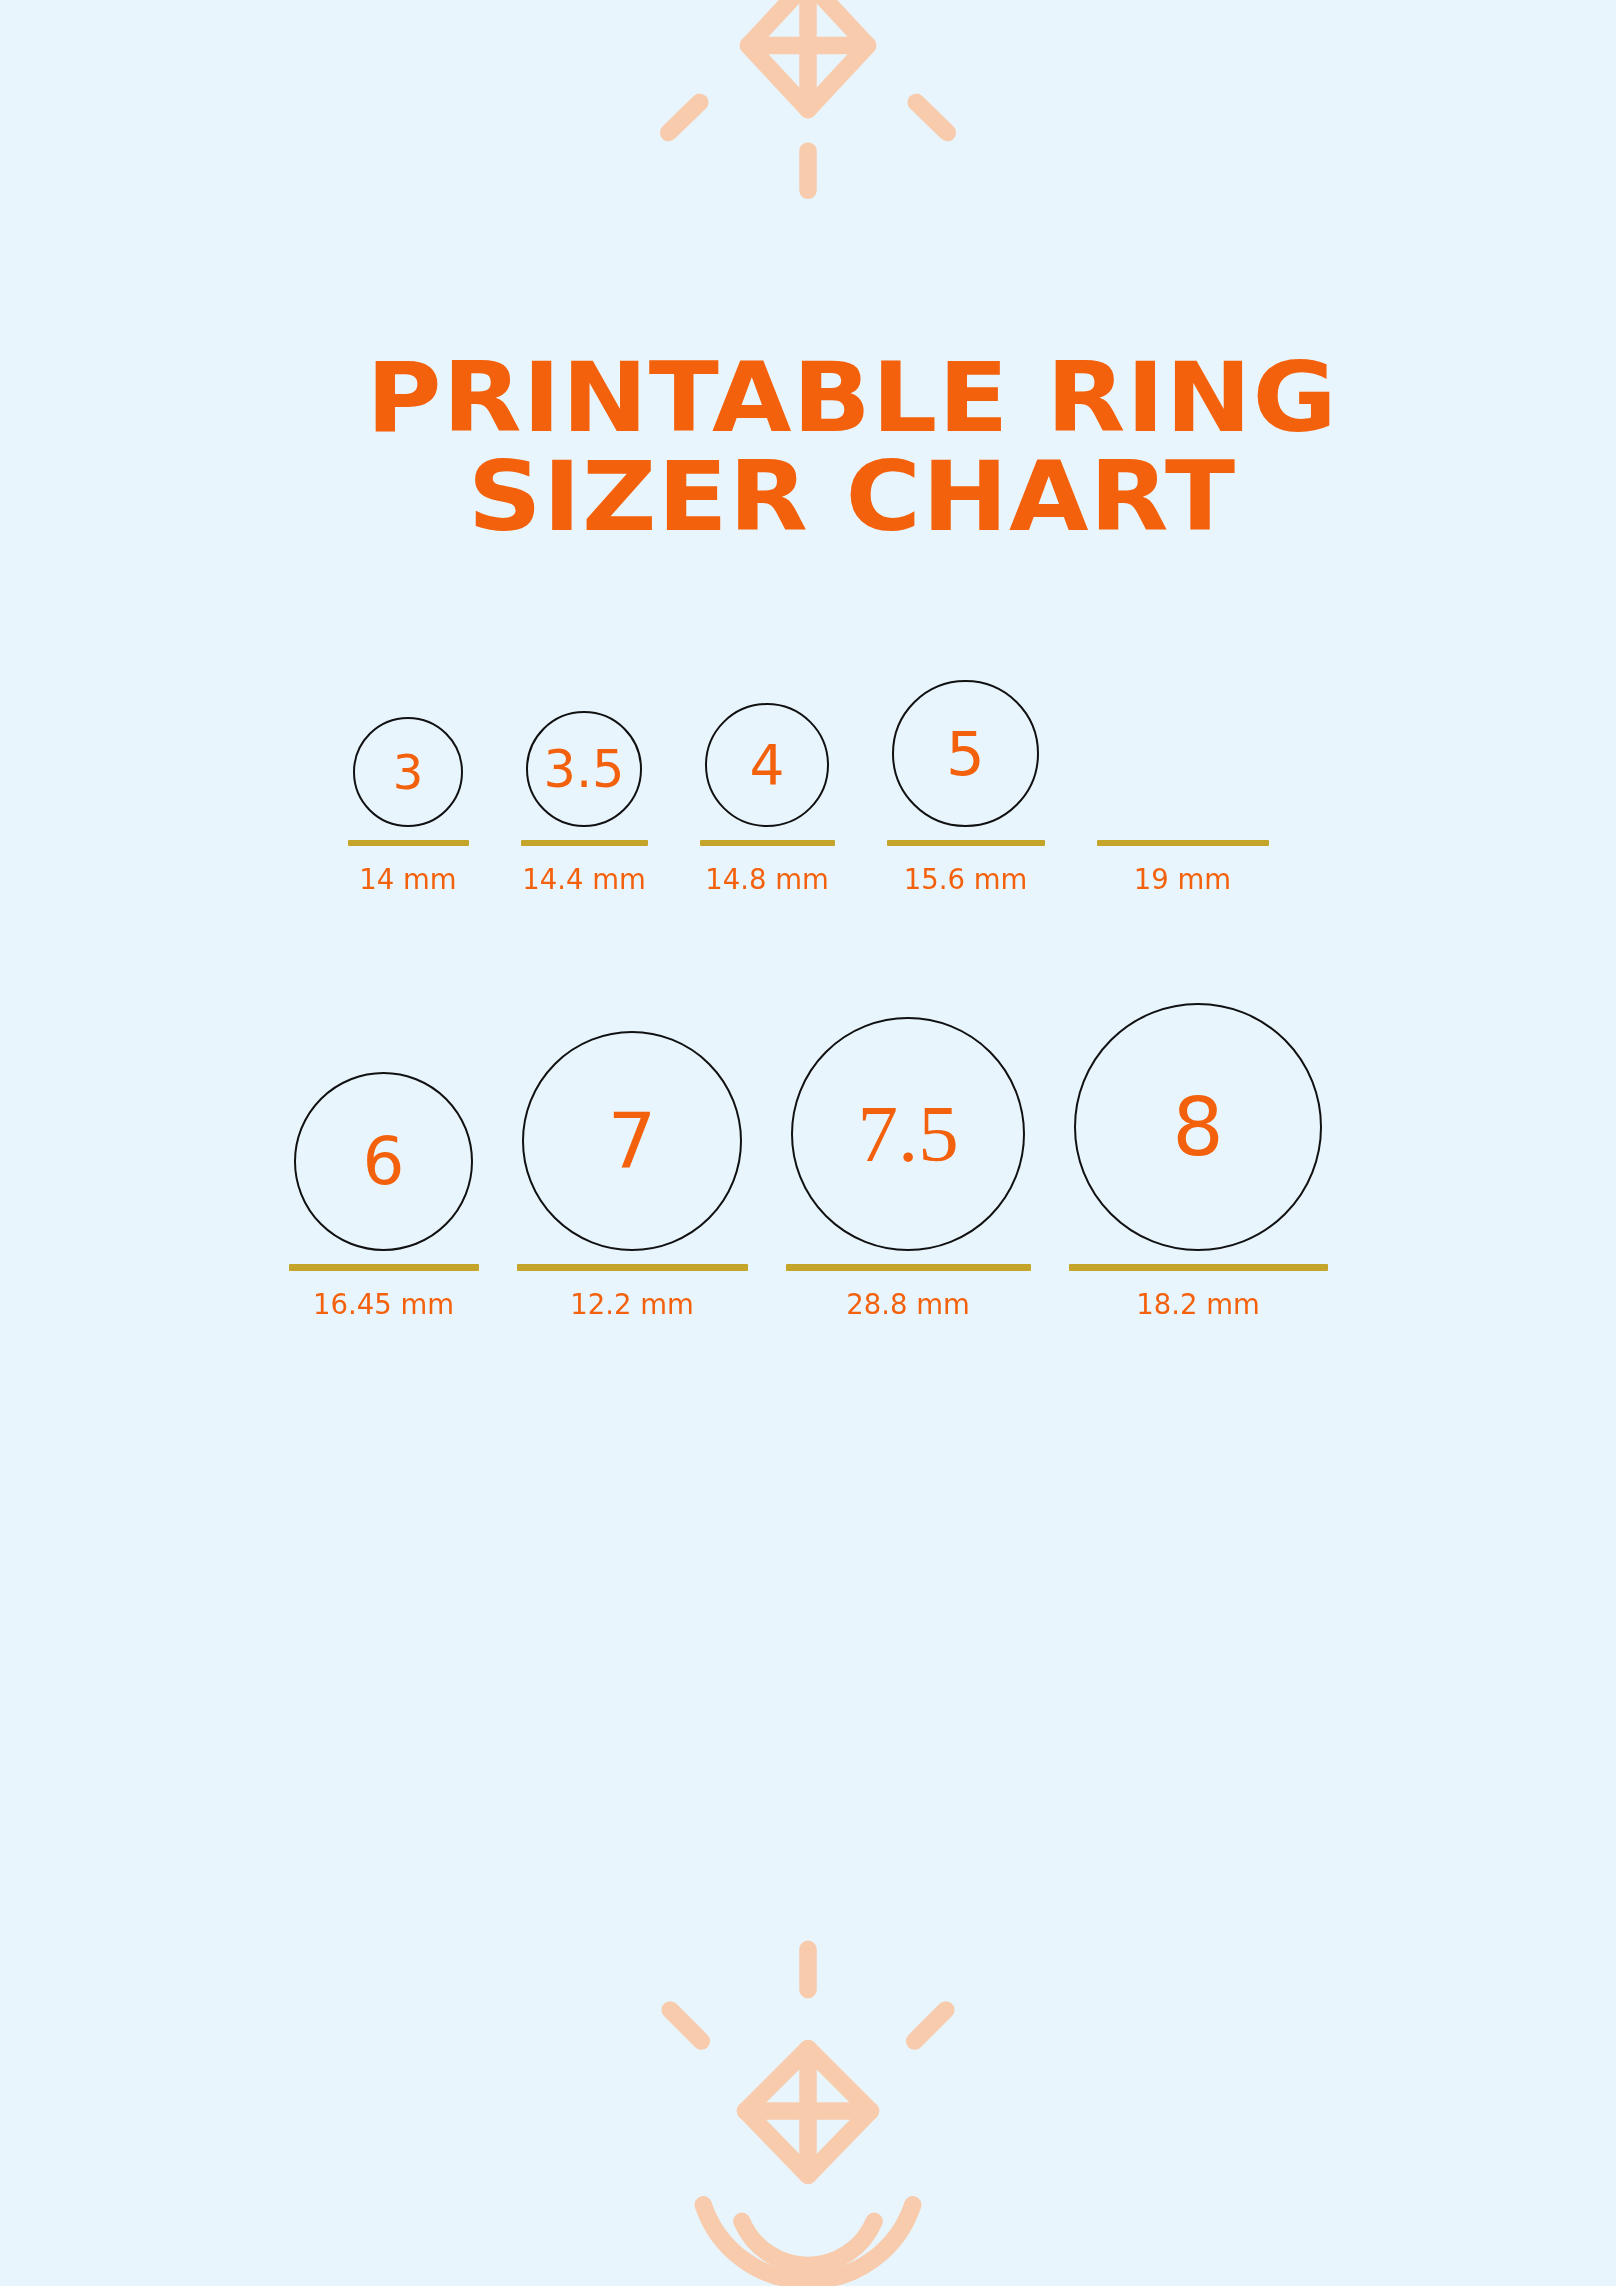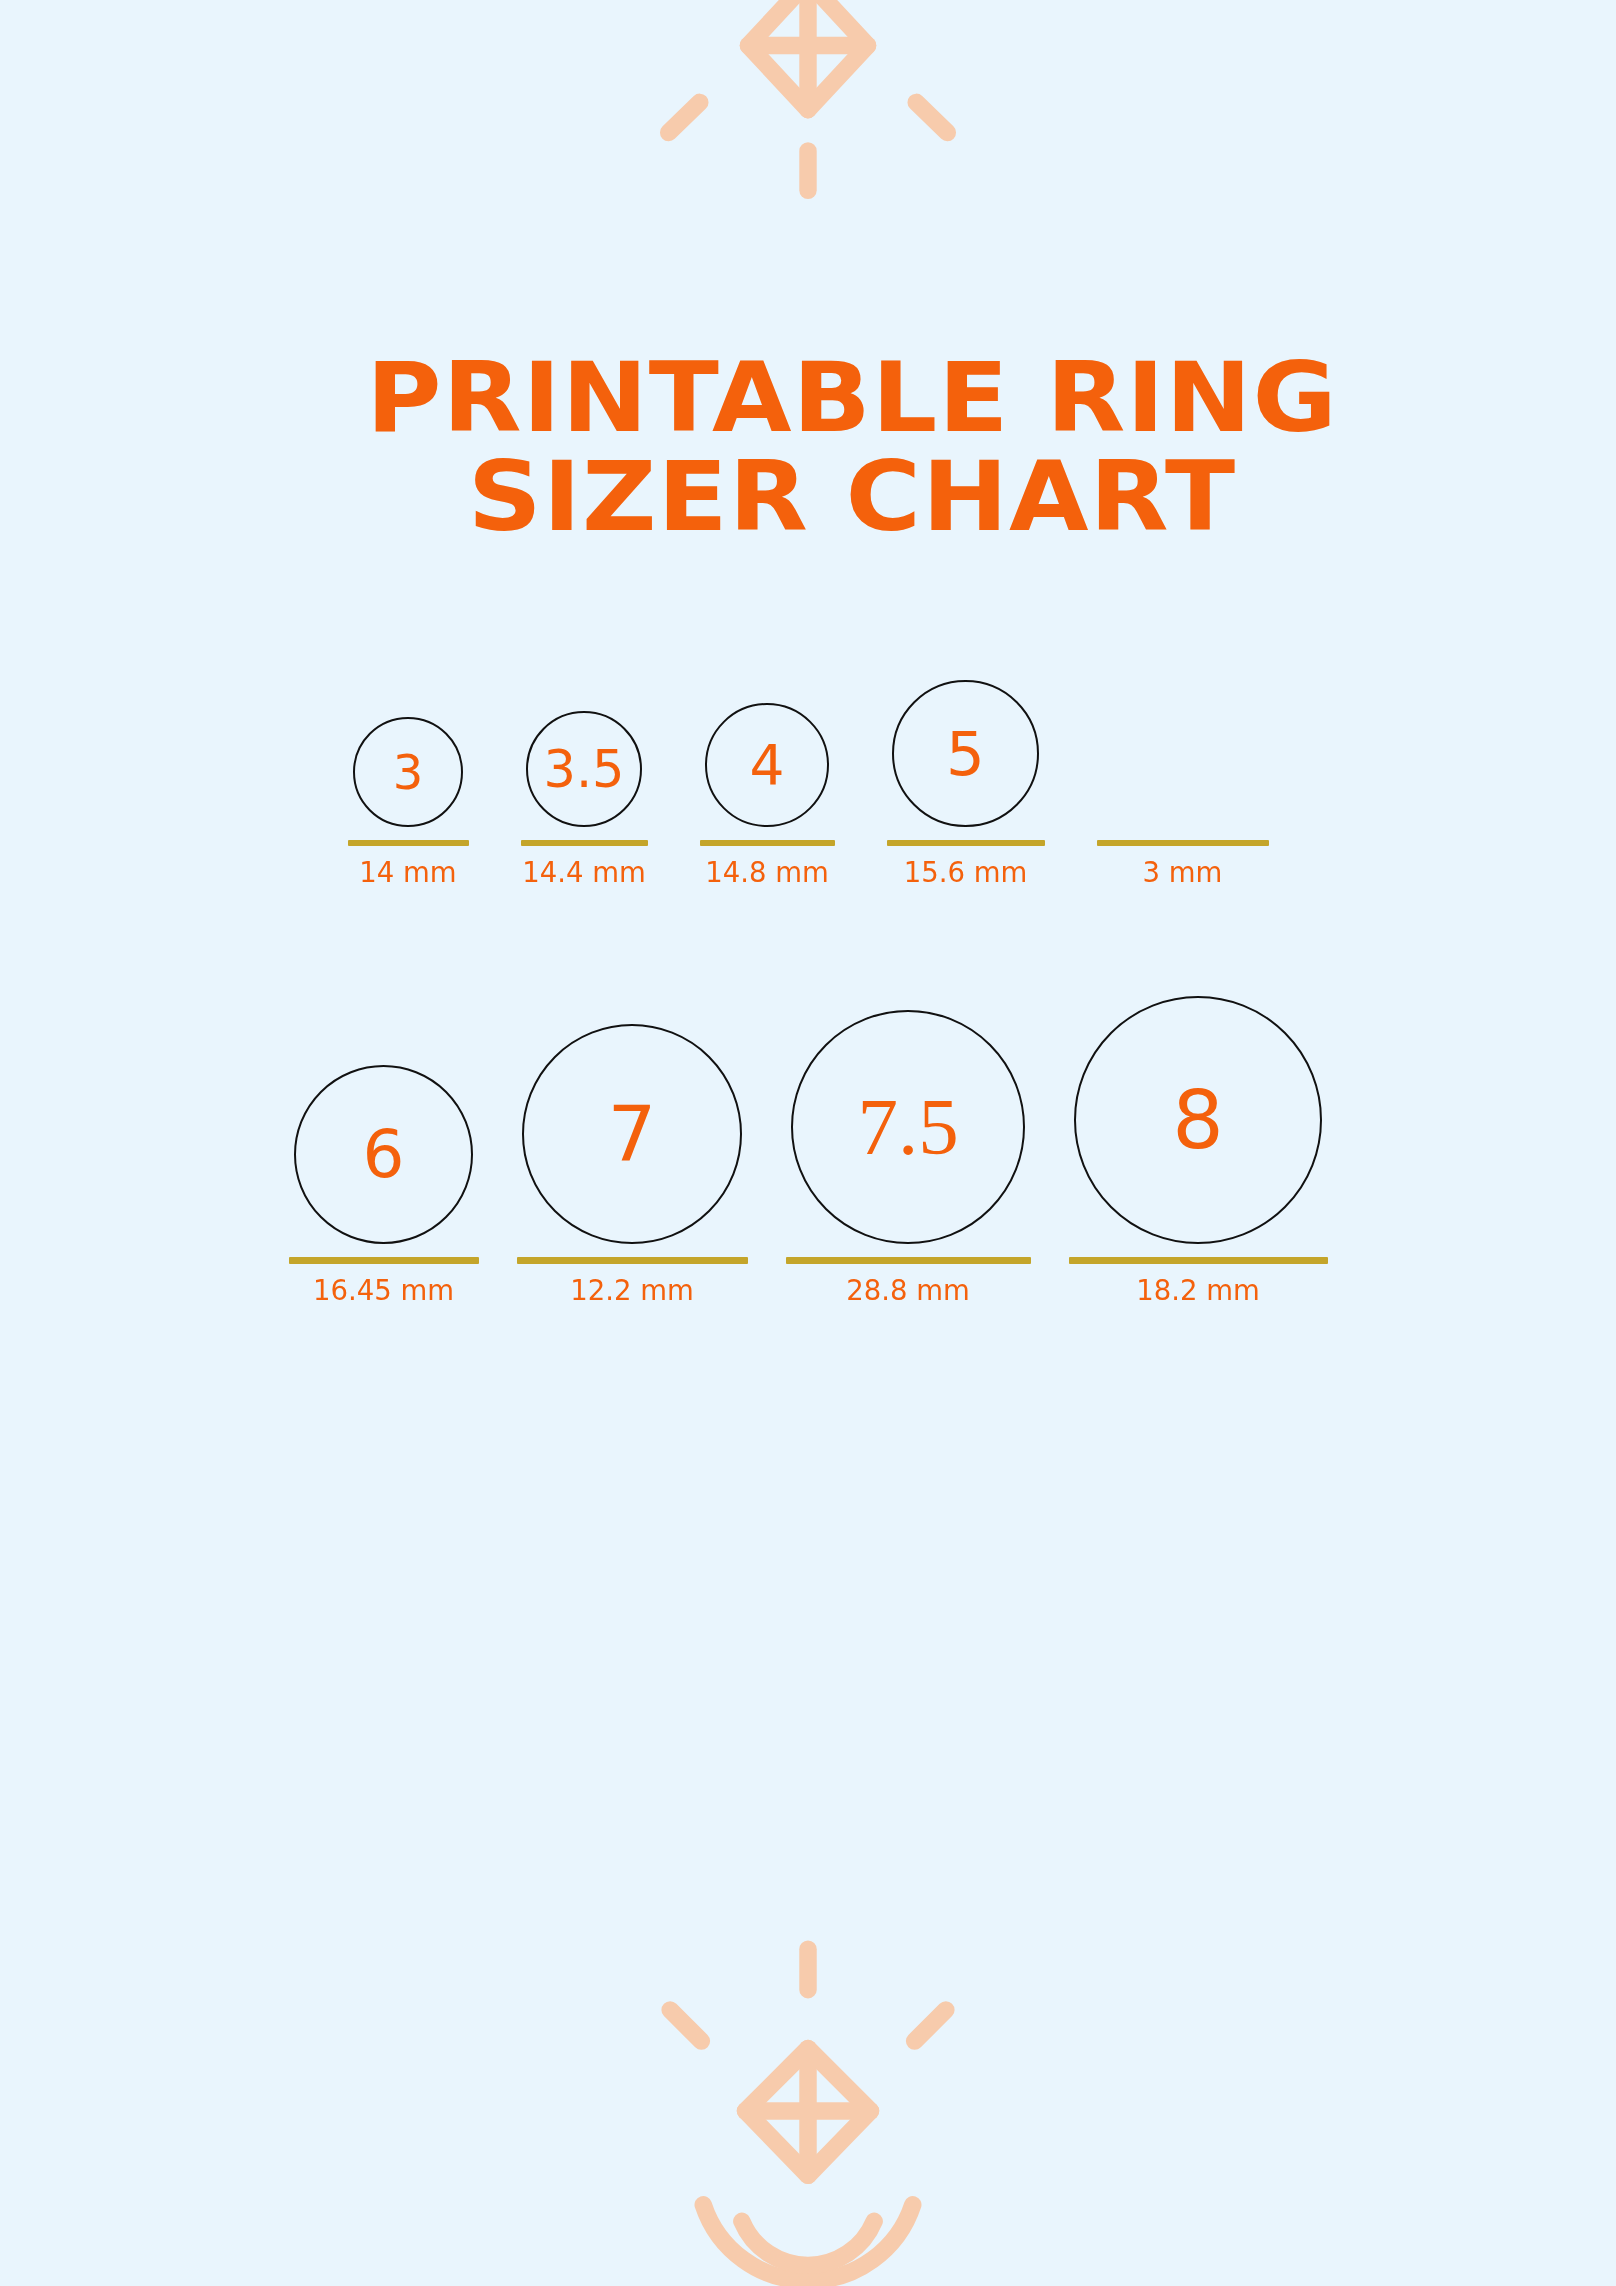--- a/index.html
+++ b/index.html
@@ -93,21 +93,21 @@
   .rule {
     height: 6.4px;
     background: #c4a52a;
     margin-top: 13px;
     border-radius: 0.9px;
   }
   .mm {
     color: #f4610c;
     font-size: 27.5px;
     font-family: "DejaVu Sans", sans-serif;
-    margin-top: 10px;
+    margin-top: 17px;
     white-space: nowrap;
   }
 </style>
 </head>
 <body>
 
 <div class="deco deco-top">
   <svg width="386" height="275" viewBox="0 0 420 300">
     <g stroke="#f7cbac" stroke-width="19" fill="none" stroke-linecap="round" stroke-linejoin="round">
       <path d="M145 90 L210 20 L275 90 L210 160 Z"></path>
@@ -160,21 +160,21 @@
         <div class="ring-area">
           <div class="ring" style="width: 147px; height: 147px;">
             <span class="ring-size" style="font-size: 61px;">5</span>
           </div>
         </div>
         <div class="rule" style="width: 158px; background: rgb(196, 165, 42);"></div>
         <div class="mm">15.6 mm</div>
       </div>
       <div class="cell" style="margin: 0px 26px;">
         <div class="rule" style="width: 172px; background: rgb(196, 165, 42);"></div>
-        <div class="mm">3 mm</div>
+        <div class="mm">19 mm</div>
       </div>
     </div>
   <div class="row row-2" id="row-2">
       <div class="cell" style="margin: 0px 19px;">
         <div class="ring-area">
           <div class="ring" style="width: 179px; height: 179px;">
             <span class="ring-size" style="font-size: 66px;">6</span>
           </div>
         </div>
         <div class="rule" style="width: 190px; background: rgb(196, 165, 42);"></div>

